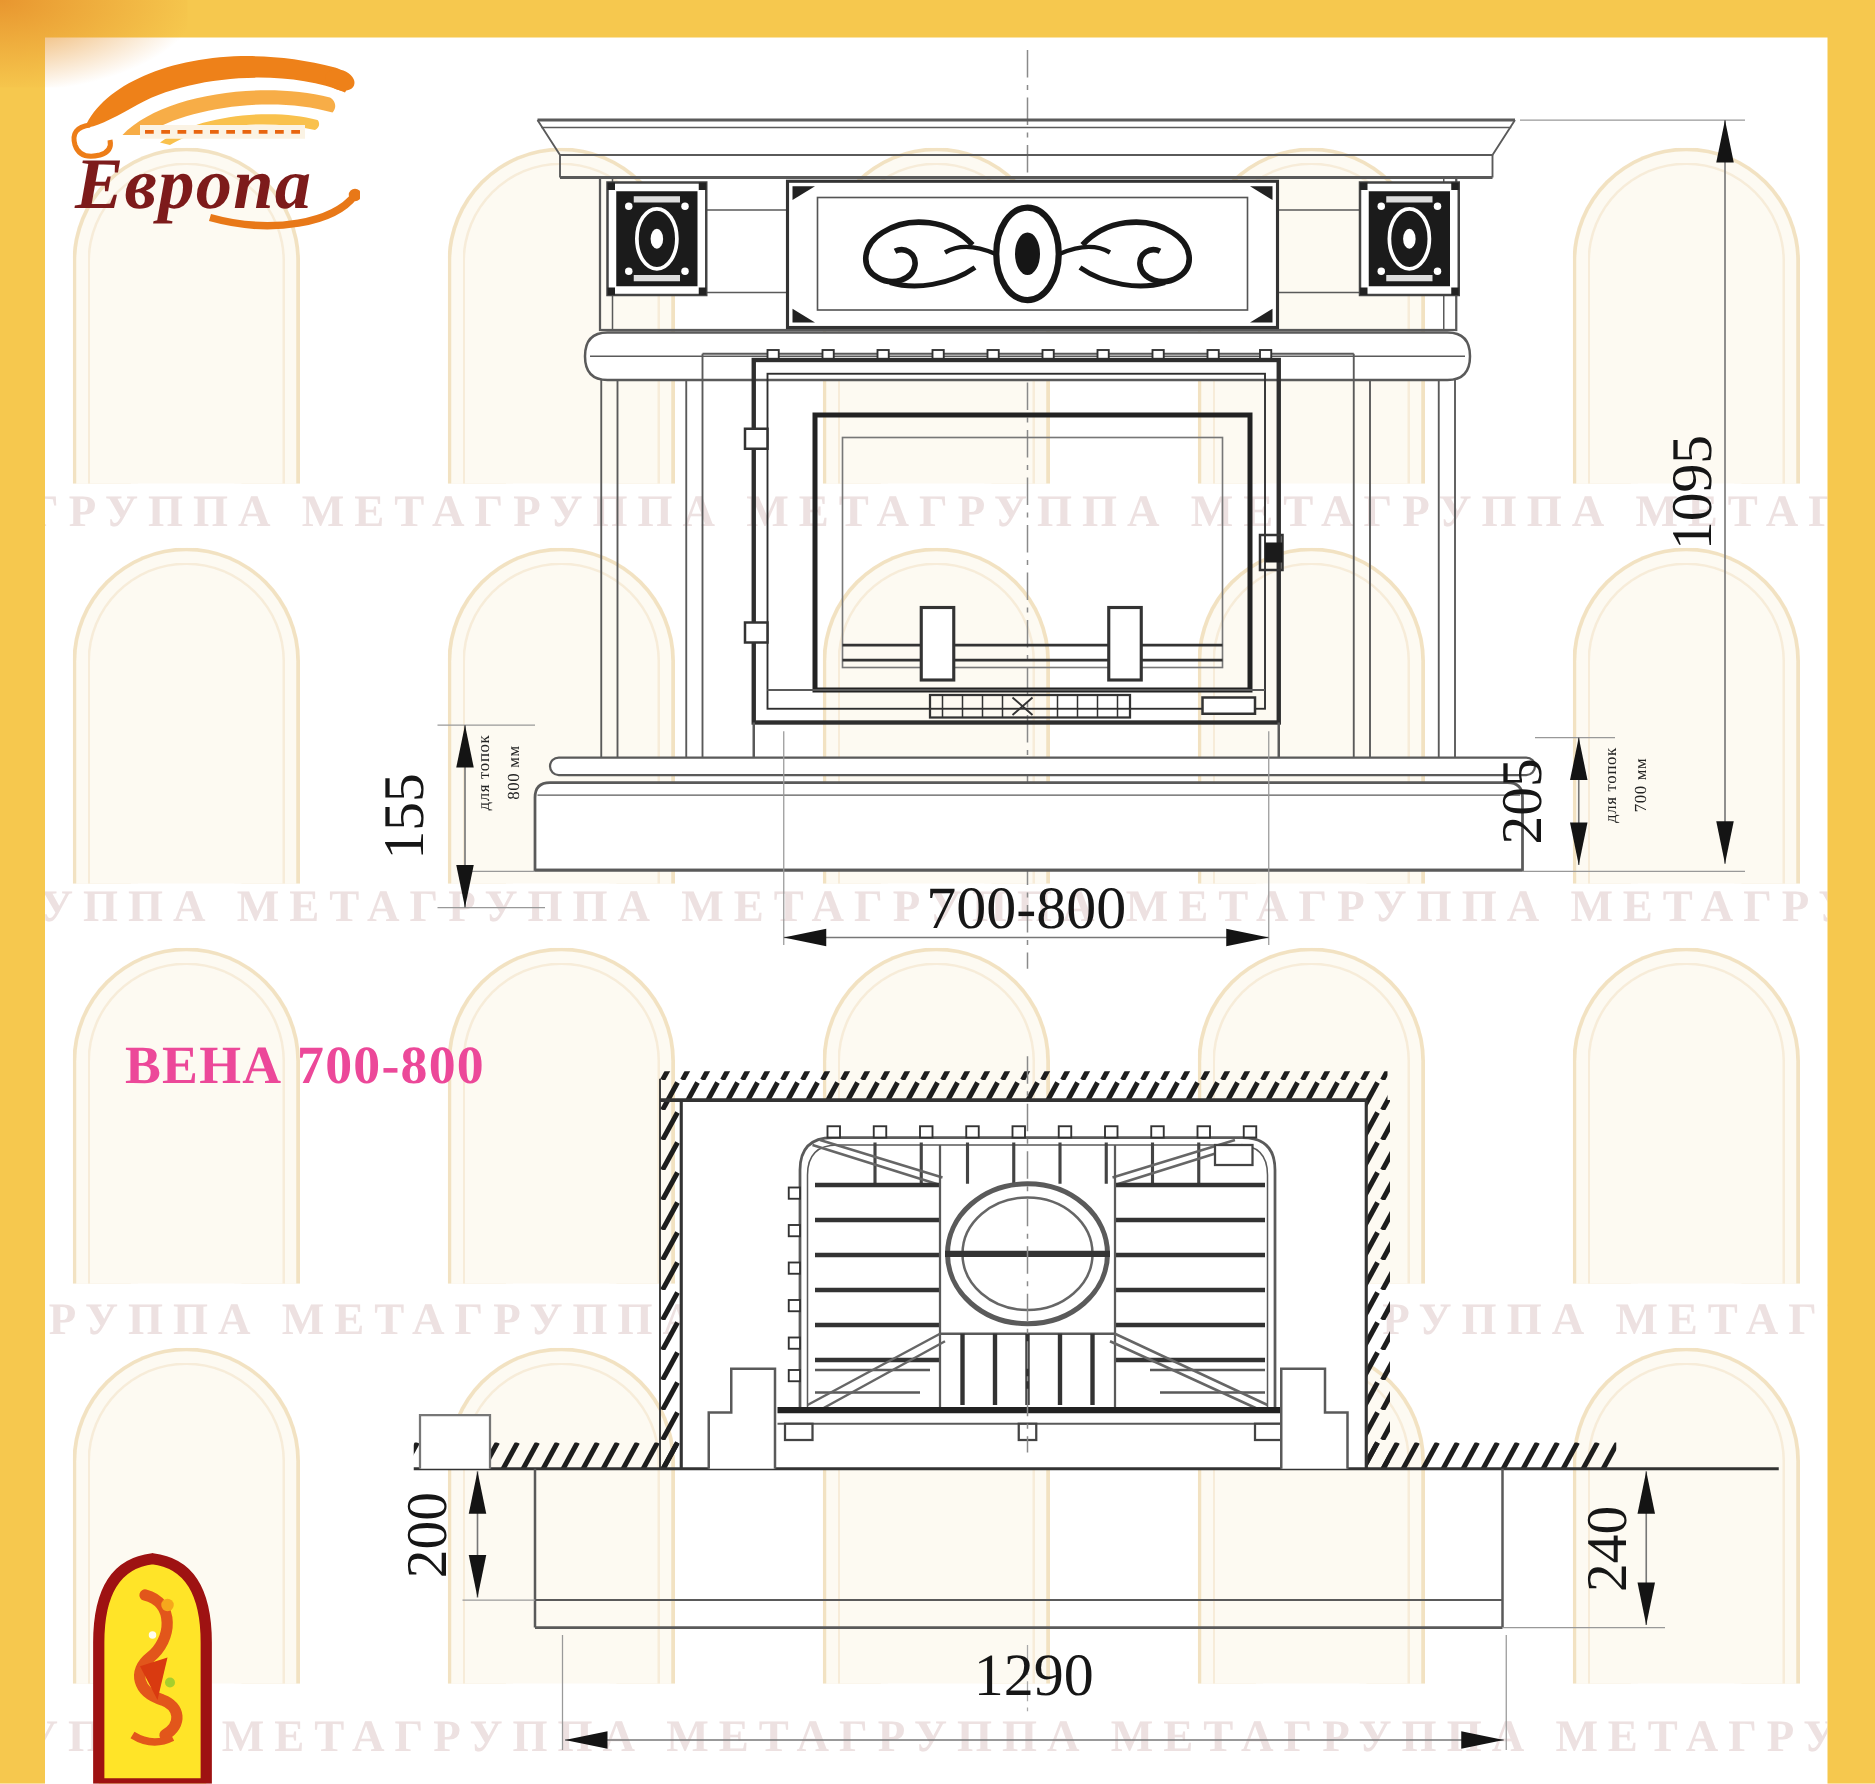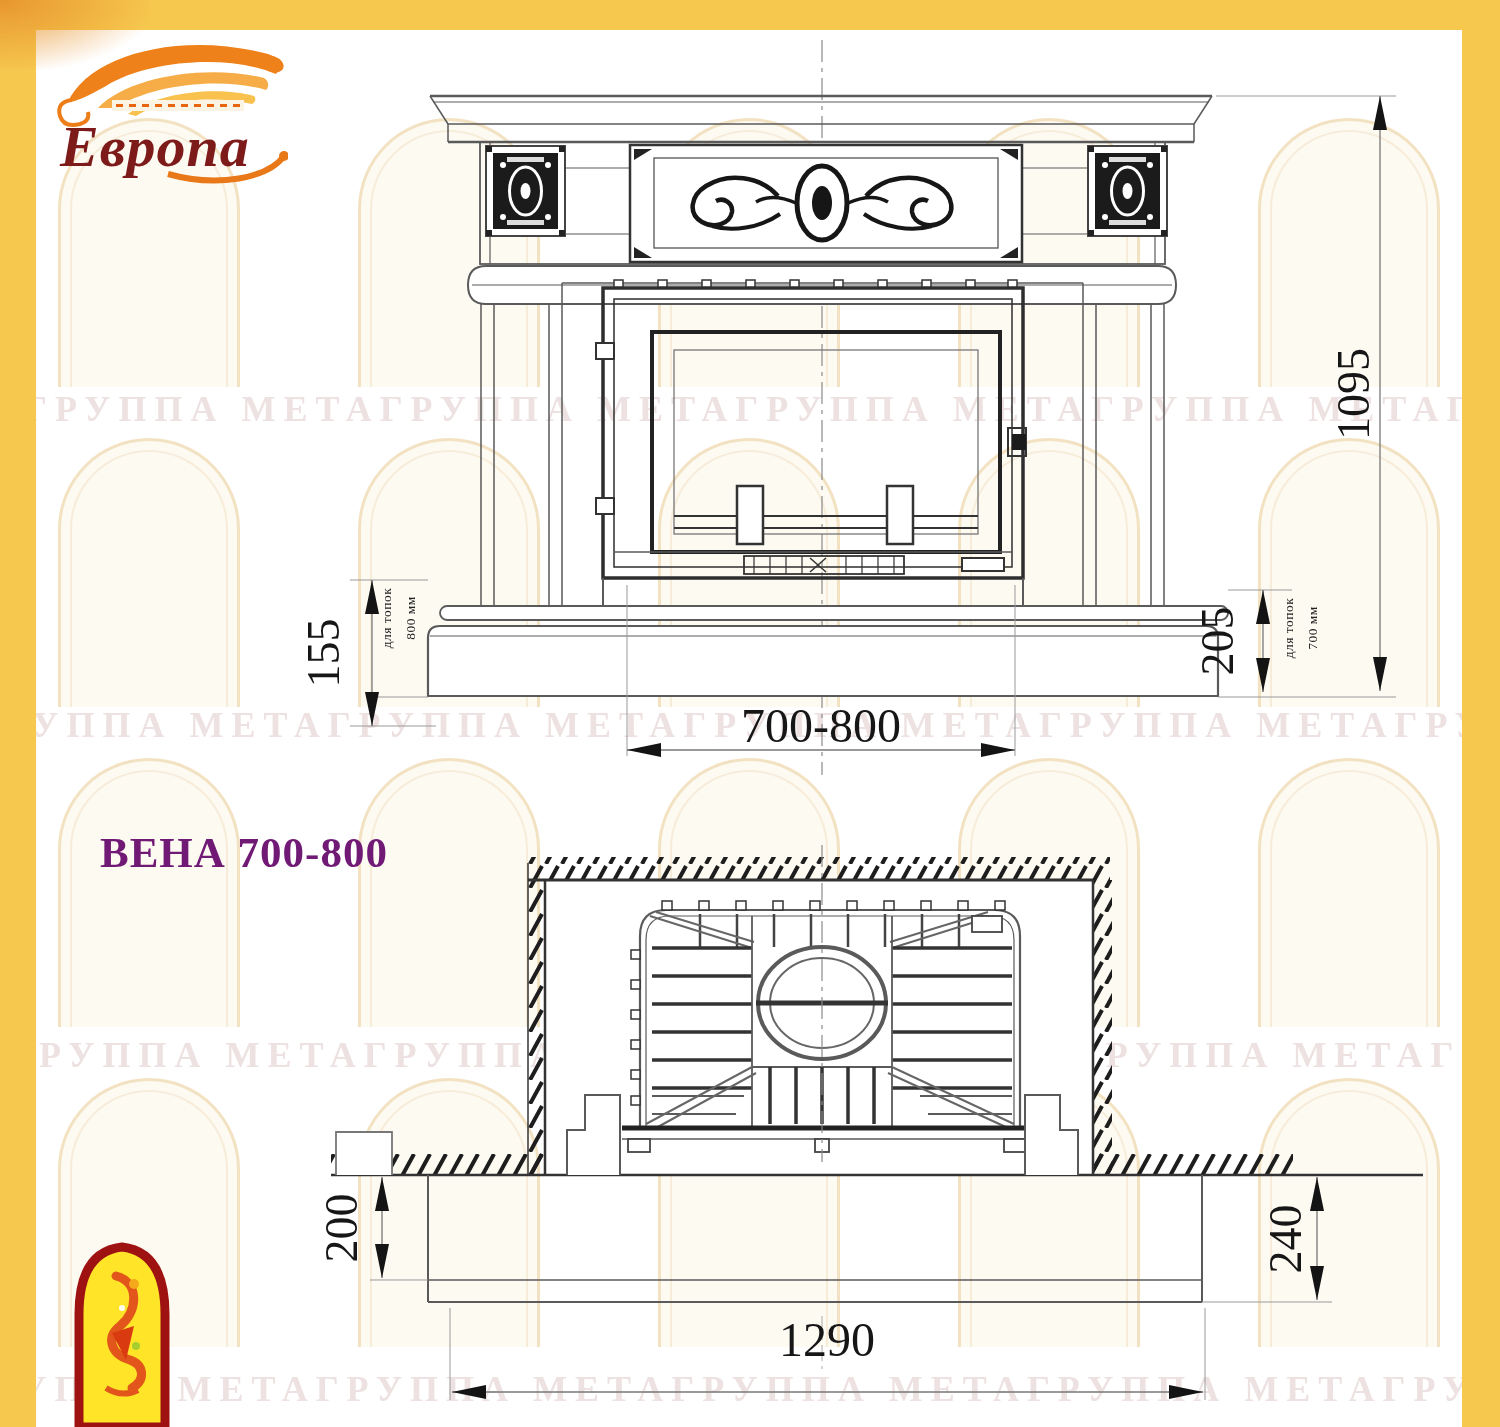--- a/index.html
+++ b/index.html
@@ -16,21 +16,21 @@
   .wm-arch{position:absolute;width:176px;height:266px;z-index:1;
      border:3px solid rgba(240,222,186,0.85);border-bottom:none;
      border-radius:92px 92px 0 0;background:rgba(253,249,238,0.78);}
   .wm-arch::before{content:"";position:absolute;left:9px;right:9px;top:9px;bottom:0;
      border:2px solid rgba(245,233,210,0.8);border-bottom:none;border-radius:82px 82px 0 0;}
   .wm-text{position:absolute;left:36px;width:1426px;z-index:2;overflow:hidden;
      white-space:nowrap;color:#EDE1E1;font-weight:bold;font-size:36px;letter-spacing:8px;
      font-family:"Liberation Serif",serif;}
   
   .title{position:absolute;left:100px;top:828px;z-index:10;font-weight:bold;
-     font-size:43px;letter-spacing:1px;color:#701a75;font-family:Liberation Serif, serif;}
+     font-size:43px;letter-spacing:1px;color:#ec4899;font-family:Liberation Serif, serif;}
   
   .dwg{position:absolute;left:0;top:0;width:1500px;height:1427px;z-index:5;}
   .logo-svg{position:absolute;left:28px;top:16px;width:260px;height:170px;z-index:45;}
   .emblem-svg{position:absolute;left:70px;top:1238px;width:104px;height:189px;z-index:45;}
   .dim{font-family:"Liberation Serif",serif;font-size:46px;fill:#161616;}
   .dim-lg{font-family:"Liberation Serif",serif;font-size:48px;fill:#161616;}
   .dim-sm{font-family:"Liberation Serif",serif;font-size:13.5px;fill:#222;letter-spacing:0.5px;}
   .brand-text{font-family:"Liberation Serif",serif;font-style:italic;font-weight:bold;}
 </style>
 </head>

